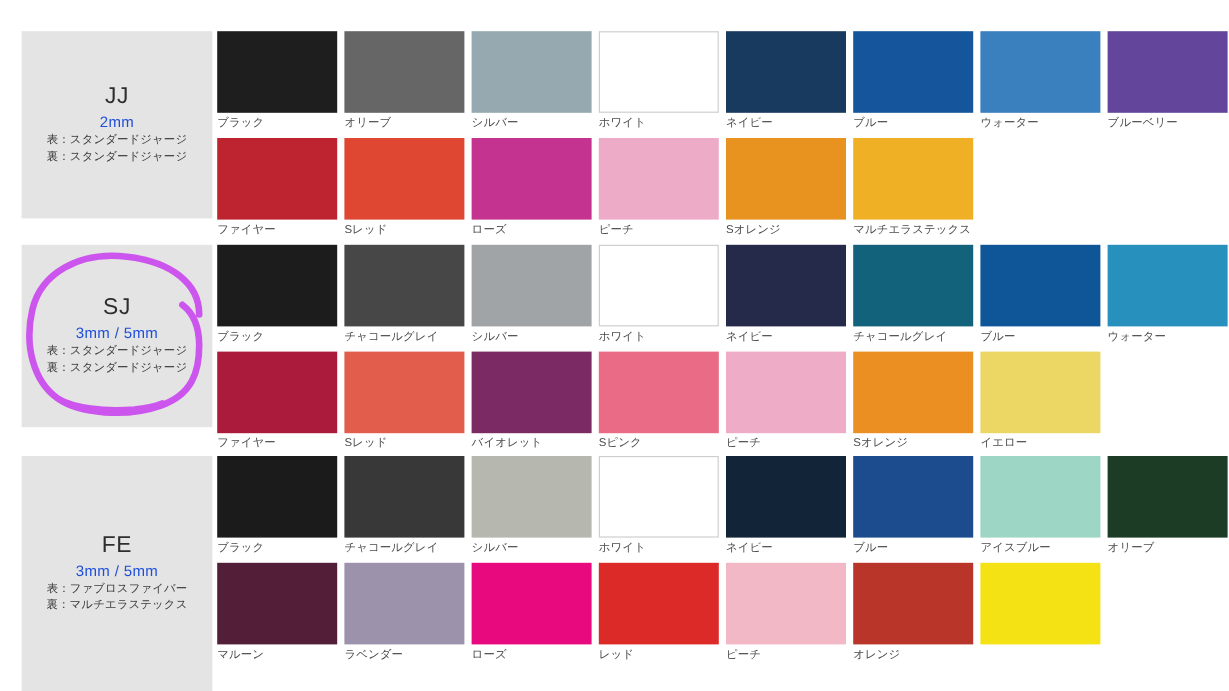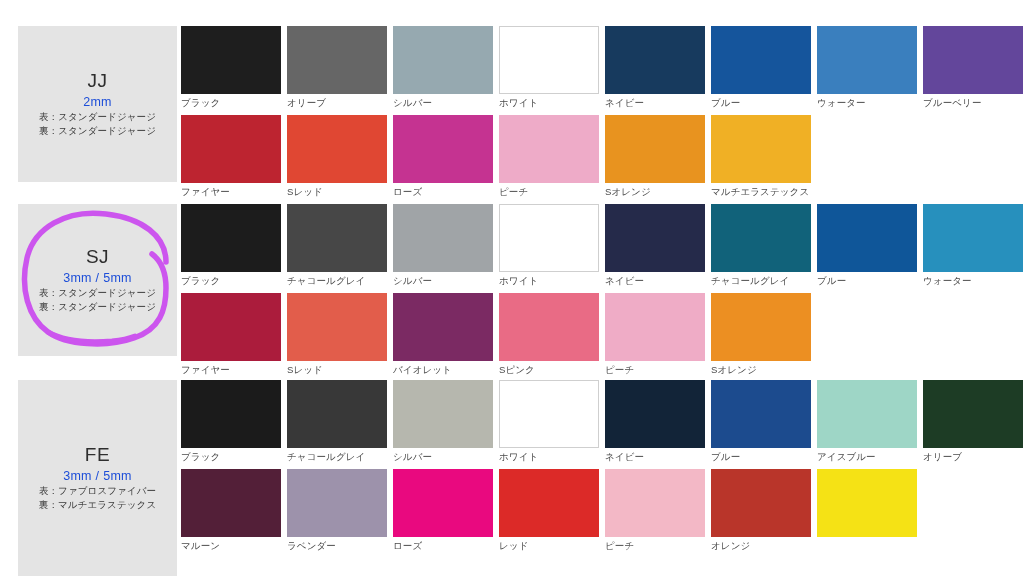--- a/index.html
+++ b/index.html
@@ -227,20 +227,24 @@
           <div class="swatch-label">Sピンク</div>
         </div>
         <div class="swatch-cell">
           <span class="swatch-chip" style="background: rgb(239, 172, 198);"></span>
           <div class="swatch-label">ピーチ</div>
         </div>
         <div class="swatch-cell">
           <span class="swatch-chip" style="background: rgb(236, 143, 34);"></span>
           <div class="swatch-label">Sオレンジ</div>
         </div>
+        <div class="swatch-cell">
+          <span class="swatch-chip" style="background: rgb(236, 215, 101);"></span>
+          <div class="swatch-label">イエロー</div>
+        </div>
       </div>
 
     <svg class="annotation" style="left:14px;top:-4px;width:172px;height:162px;" viewBox="0 0 172 162">
       <path d="M152 62 C152 36 128 18 92 14 C52 9 20 28 13 58
                C6 88 14 118 34 132 C52 145 92 148 120 138
                C146 129 152 110 152 88
                C152 70 146 60 138 54" fill="none" stroke="#cc55ee" stroke-width="5.5" stroke-linecap="round" stroke-linejoin="round"></path>
       <path d="M34 132 C48 140 72 143 98 141 C108 140 116 138 121 136" fill="none" stroke="#cc55ee" stroke-width="5" stroke-linecap="round"></path>
     </svg>
   </div>

